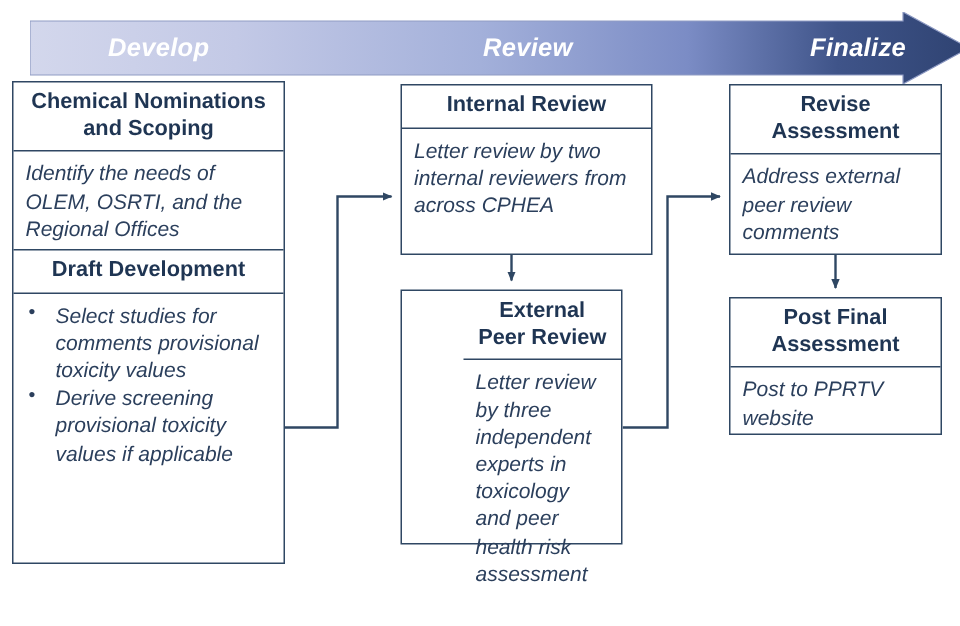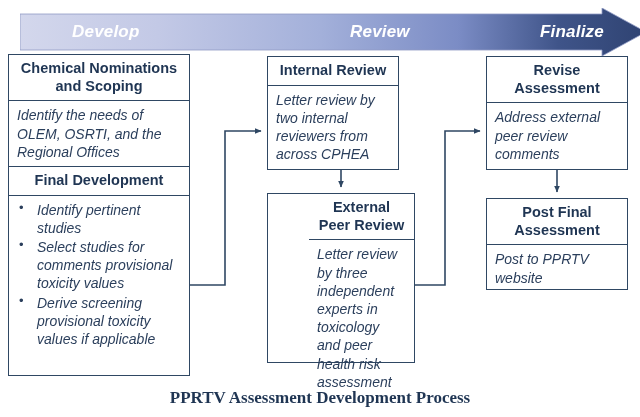--- a/index.html
+++ b/index.html
@@ -34,21 +34,21 @@
     position: absolute;
     top: 14px;
     font-style: italic;
     font-weight: bold;
     font-size: 17px;
     color: #ffffff;
     white-space: nowrap;
     letter-spacing: 0.2px;
   }
   .lbl-develop  { left: 52px; }
-  .lbl-review   { left: 302px; margin-left: 28px; }
+  .lbl-review   { left: 302px; }
   .lbl-finalize { left: 520px; }
 
   
   #connectors {
     position: absolute;
     left: 0; top: 0;
     width: 640px; height: 417px;
     pointer-events: none;
   }
 
@@ -95,21 +95,21 @@
     content: "\2022";
     position: absolute;
     left: 2px;
     top: -1px;
     font-size: 13px;
     font-style: normal;
   }
 
   
   #box-nominations { left: 8px;   top: 54px;  width: 182px; height: 322px; }
-  #box-internal    { left: 267px; top: 56px;  width: 132px; height: 114px; }
+  #box-internal    { left: 267px; top: 56px;  width: 168px; height: 114px; }
   #box-external    { left: 267px; top: 193px; width: 148px; height: 170px; padding-left: 41px; }
   #box-revise      { left: 486px; top: 56px;  width: 142px; height: 114px; }
   #box-postfinal   { left: 486px; top: 198px; width: 142px; height: 92px; }
 
   
   .caption {
     position: absolute;
     left: 0;
     top: 388px;
     width: 640px;
@@ -156,24 +156,23 @@
     <path d="M341,170 L341,187" fill="none" stroke="#2f4763" stroke-width="1.6" marker-end="url(#ah)"></path>
 
     <path d="M415,285 L445,285 L445,131 L480,131" fill="none" stroke="#2f4763" stroke-width="1.6" marker-end="url(#ah)"></path>
 
     <path d="M557,170 L557,192" fill="none" stroke="#2f4763" stroke-width="1.6" marker-end="url(#ah)"></path>
   </svg>
 
   <div class="nbox" id="box-nominations">
     <div class="nrow nhead">Chemical Nominations and Scoping</div>
     <div class="nrow nbody">Identify the needs of OLEM, OSRTI, and the Regional Offices</div>
-    <div class="nrow nhead">Final Development</div>
+    <div class="nrow nhead">Draft Development</div>
     <div class="nrow">
       <ul class="blist">
-        <li>Identify pertinent studies</li>
         <li>Select studies for comments provisional toxicity values</li>
         <li>Derive screening provisional toxicity values if applicable</li>
       </ul>
     </div>
   </div>
 
   <div class="nbox" id="box-internal">
     <div class="nrow nhead">Internal Review</div>
     <div class="nrow nbody">Letter review by two internal reviewers from across CPHEA</div>
   </div>
@@ -186,15 +185,14 @@
   <div class="nbox" id="box-revise">
     <div class="nrow nhead">Revise Assessment</div>
     <div class="nrow nbody">Address external peer review comments</div>
   </div>
 
   <div class="nbox" id="box-postfinal">
     <div class="nrow nhead">Post Final Assessment</div>
     <div class="nrow nbody">Post to PPRTV website</div>
   </div>
 
-  <div class="caption">PPRTV Assessment Development Process</div>
 
 </div>
 
 </body></html>

